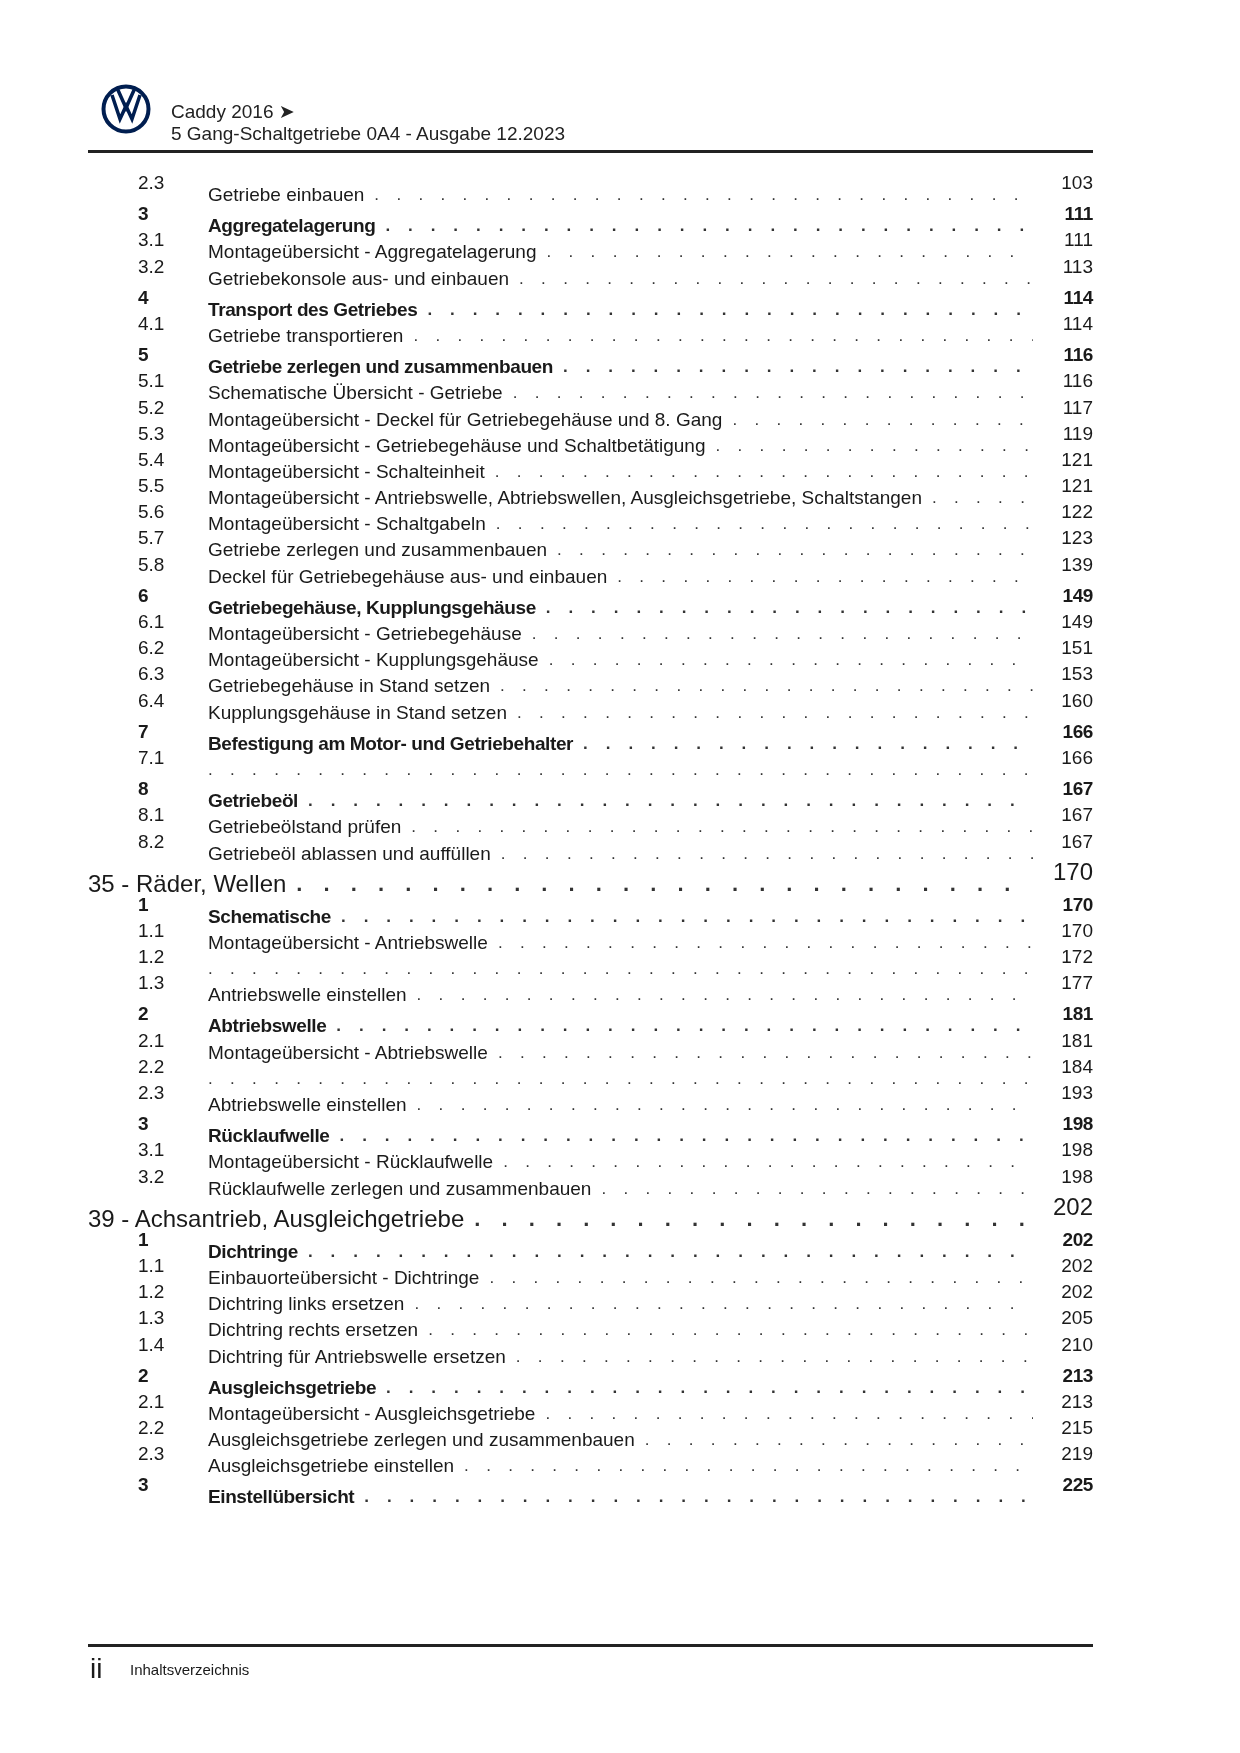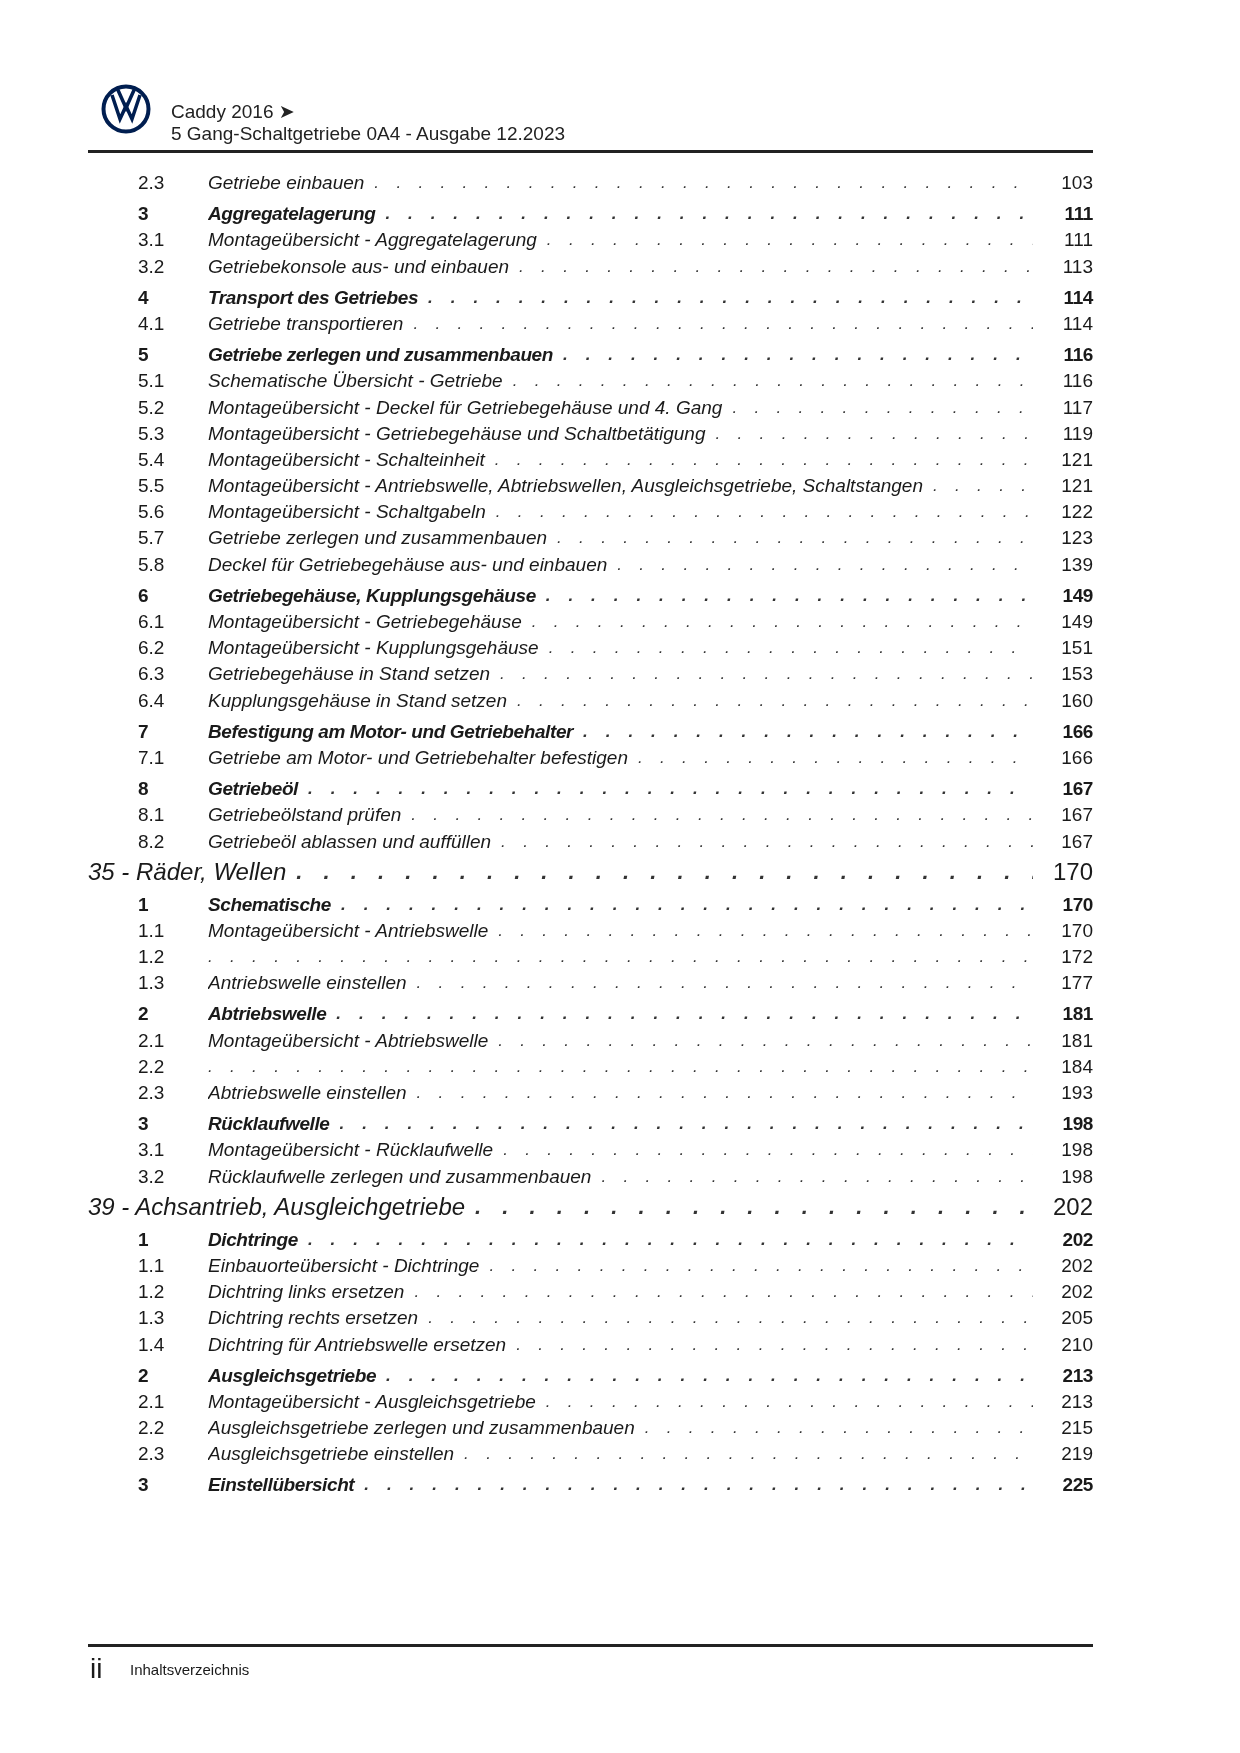--- a/index.html
+++ b/index.html
@@ -7,21 +7,21 @@
          font-family: "Liberation Sans", sans-serif; color: #1a1a1a; }
   .header { position: absolute; left: 88px; top: 84px; width: 1005px; height: 70px; }
   .logo { position: absolute; left: 13px; top: 0px; width: 50px; height: 50px; }
   .logo svg { width: 50px; height: 50px; display: block; }
   .htitle { position: absolute; left: 83px; top: 17px; font-size: 19px; line-height: 22px; color: #222; white-space: nowrap; }
   .hrule { position: absolute; left: 0; top: 66px; width: 1005px; height: 3px; background: #222; }
 
   .toc { position: absolute; left: 88px; top: 170px; width: 1005px; }
   .row { position: relative; height: 26.2px; display: flex; align-items: baseline; font-size: 19px; line-height: 26px; }
   .row .num { position: absolute; left: 50px; top: 0; }
-  .row .title { position: absolute; left: 120px; top: 0; right: 60px; display: flex; overflow: hidden; white-space: nowrap; font-style: italic; }
+  .row .title { position: absolute; left: 120px; top: 12px; right: 60px; display: flex; overflow: hidden; white-space: nowrap; }
   .row .title .t { flex: 0 0 auto; padding-right: 10px; }
   .row .title .dots { flex: 1 1 auto; overflow: hidden; letter-spacing: 6.3px; color: #333; font-size: 17px; }
   .row .page { position: absolute; right: 0; top: 0; text-align: left; }
   .row.l1 { margin-top: 5px; font-weight: bold; letter-spacing: -0.4px; }
   .row.l1 .page { font-weight: bold; }
   .row.l1 .dots { letter-spacing: 6.6px; font-weight: bold; }
   .row.chapter { height: 34px; font-size: 24px; line-height: 34px; }
   .row.chapter .title { left: 0; }
   .row.chapter .dots { font-size: 22px; letter-spacing: 7.5px; font-weight: bold; }
   .row.chapter + .row.l1 { margin-top: 3px; }
@@ -110,21 +110,21 @@
       <span class="num">5.1</span>
       <span class="title">
         <span class="t">Schematische Übersicht - Getriebe</span>
         <span class="dots"> . . . . . . . . . . . . . . . . . . . . . . . . . . . . . . . . . . . . . . . . . . . . . . . . . . . . . . . . . . . . . . . . . . . . . . . . . . . . . . . . . . . . . . . . . . . . . . . . . . . . . . . . . . . . . . . . . . . . . . . .</span>
       </span>
       <span class="page">116</span>
     </div>
     <div class="row l2">
       <span class="num">5.2</span>
       <span class="title">
-        <span class="t">Montageübersicht - Deckel für Getriebegehäuse und 4. Gang</span>
+        <span class="t">Montageübersicht - Deckel für Getriebegehäuse und 8. Gang</span>
         <span class="dots"> . . . . . . . . . . . . . . . . . . . . . . . . . . . . . . . . . . . . . . . . . . . . . . . . . . . . . . . . . . . . . . . . . . . . . . . . . . . . . . . . . . . . . . . . . . . . . . . . . . . . . . . . . . . . . . . . . . . . . . . .</span>
       </span>
       <span class="page">117</span>
     </div>
     <div class="row l2">
       <span class="num">5.3</span>
       <span class="title">
         <span class="t">Montageübersicht - Getriebegehäuse und Schaltbetätigung</span>
         <span class="dots"> . . . . . . . . . . . . . . . . . . . . . . . . . . . . . . . . . . . . . . . . . . . . . . . . . . . . . . . . . . . . . . . . . . . . . . . . . . . . . . . . . . . . . . . . . . . . . . . . . . . . . . . . . . . . . . . . . . . . . . . .</span>
       </span>
@@ -214,21 +214,20 @@
       <span class="num">7</span>
       <span class="title">
         <span class="t">Befestigung am Motor- und Getriebehalter</span>
         <span class="dots"> . . . . . . . . . . . . . . . . . . . . . . . . . . . . . . . . . . . . . . . . . . . . . . . . . . . . . . . . . . . . . . . . . . . . . . . . . . . . . . . . . . . . . . . . . . . . . . . . . . . . . . . . . . . . . . . . . . . . . . . .</span>
       </span>
       <span class="page">166</span>
     </div>
     <div class="row l2">
       <span class="num">7.1</span>
       <span class="title">
-        <span class="t">Getriebe am Motor- und Getriebehalter befestigen</span>
         <span class="dots"> . . . . . . . . . . . . . . . . . . . . . . . . . . . . . . . . . . . . . . . . . . . . . . . . . . . . . . . . . . . . . . . . . . . . . . . . . . . . . . . . . . . . . . . . . . . . . . . . . . . . . . . . . . . . . . . . . . . . . . . .</span>
       </span>
       <span class="page">166</span>
     </div>
     <div class="row l1">
       <span class="num">8</span>
       <span class="title">
         <span class="t">Getriebeöl</span>
         <span class="dots"> . . . . . . . . . . . . . . . . . . . . . . . . . . . . . . . . . . . . . . . . . . . . . . . . . . . . . . . . . . . . . . . . . . . . . . . . . . . . . . . . . . . . . . . . . . . . . . . . . . . . . . . . . . . . . . . . . . . . . . . .</span>
       </span>

